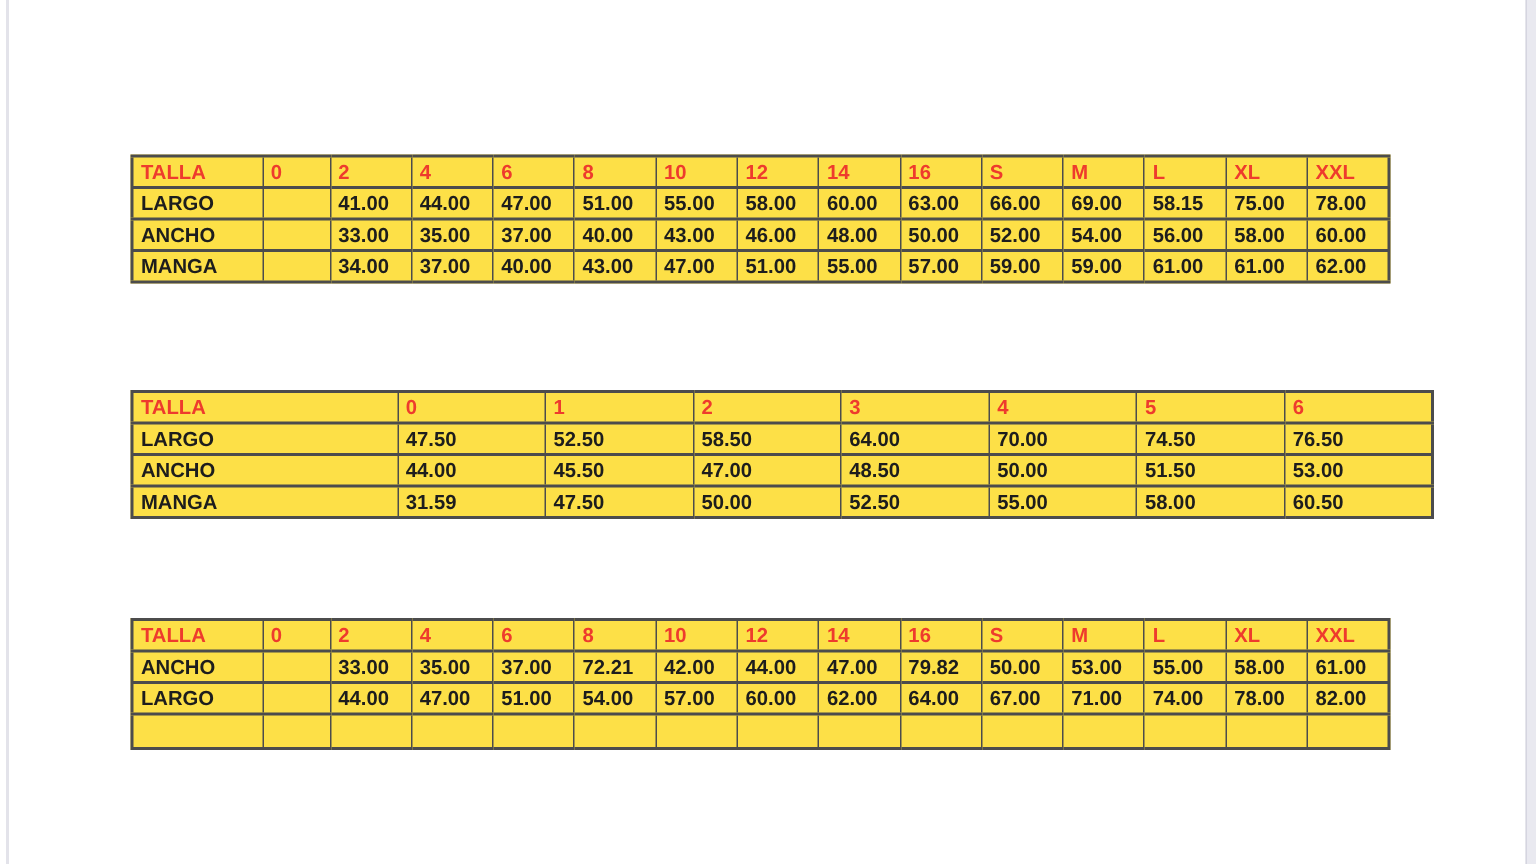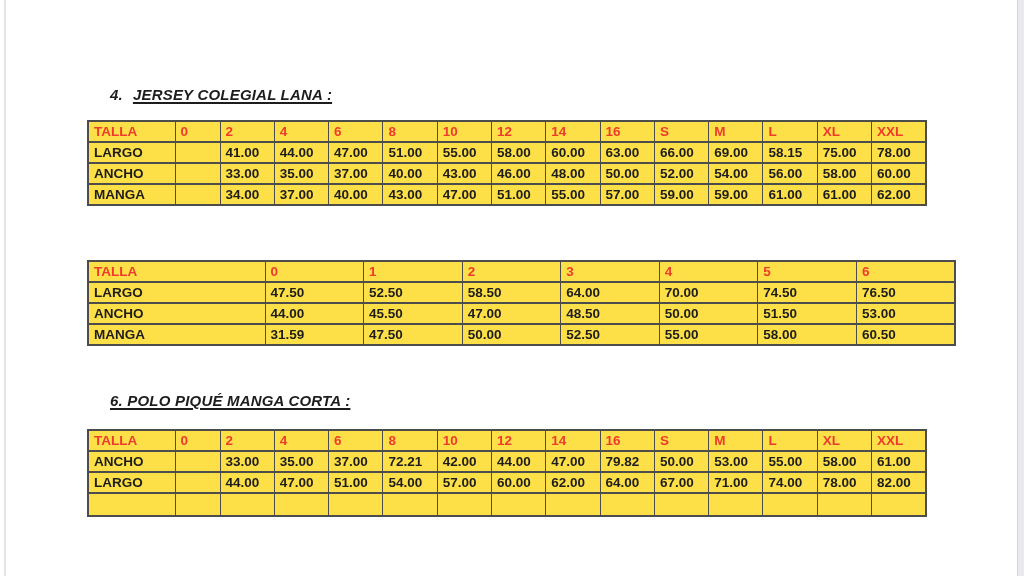--- a/index.html
+++ b/index.html
@@ -87,21 +87,20 @@
   .empty-row td { height: 23px; }
 </style>
 </head>
 <body>
 
 <div id="page">
   <div class="edge-left"></div>
   <div class="edge-right"></div>
 
   <div class="section" id="sec0">
-    <div class="section-title"><span class="title-prefix">4.</span><span class="title-underline">JERSEY COLEGIAL LANA :</span></div>
     <table class="cols15">
         <thead>
           <tr>
             <th>TALLA</th>
             <th>0</th>
             <th>2</th>
             <th>4</th>
             <th>6</th>
             <th>8</th>
             <th>10</th>
@@ -214,21 +213,20 @@
             <td>52.50</td>
             <td>55.00</td>
             <td>58.00</td>
             <td>60.50</td>
           </tr>
         </tbody>
       </table>
   </div>
 
   <div class="section" id="sec2">
-    <div class="section-title"><span class="title-prefix"></span><span class="title-underline">6. POLO PIQUÉ MANGA CORTA :</span></div>
     <table class="cols15">
         <thead>
           <tr>
             <th>TALLA</th>
             <th>0</th>
             <th>2</th>
             <th>4</th>
             <th>6</th>
             <th>8</th>
             <th>10</th>

